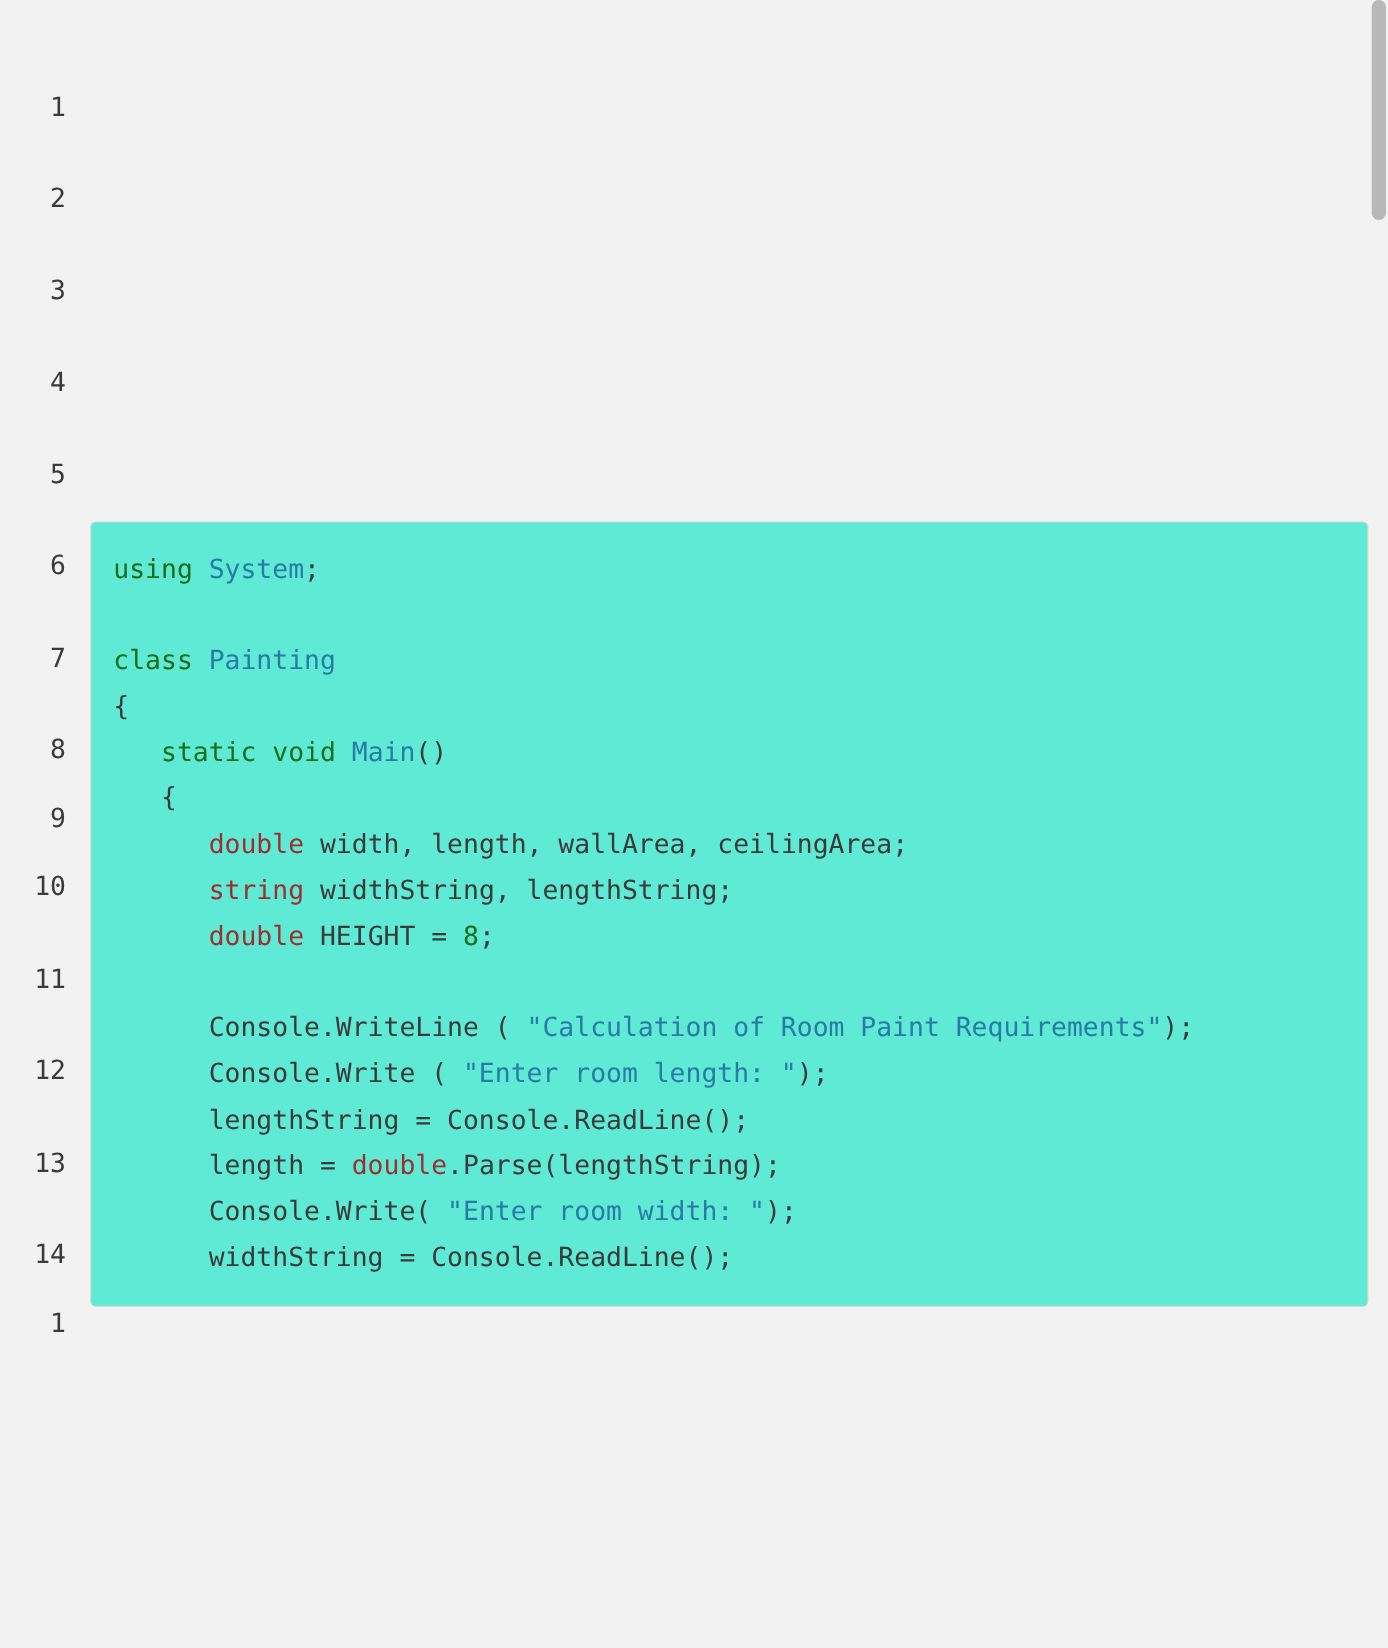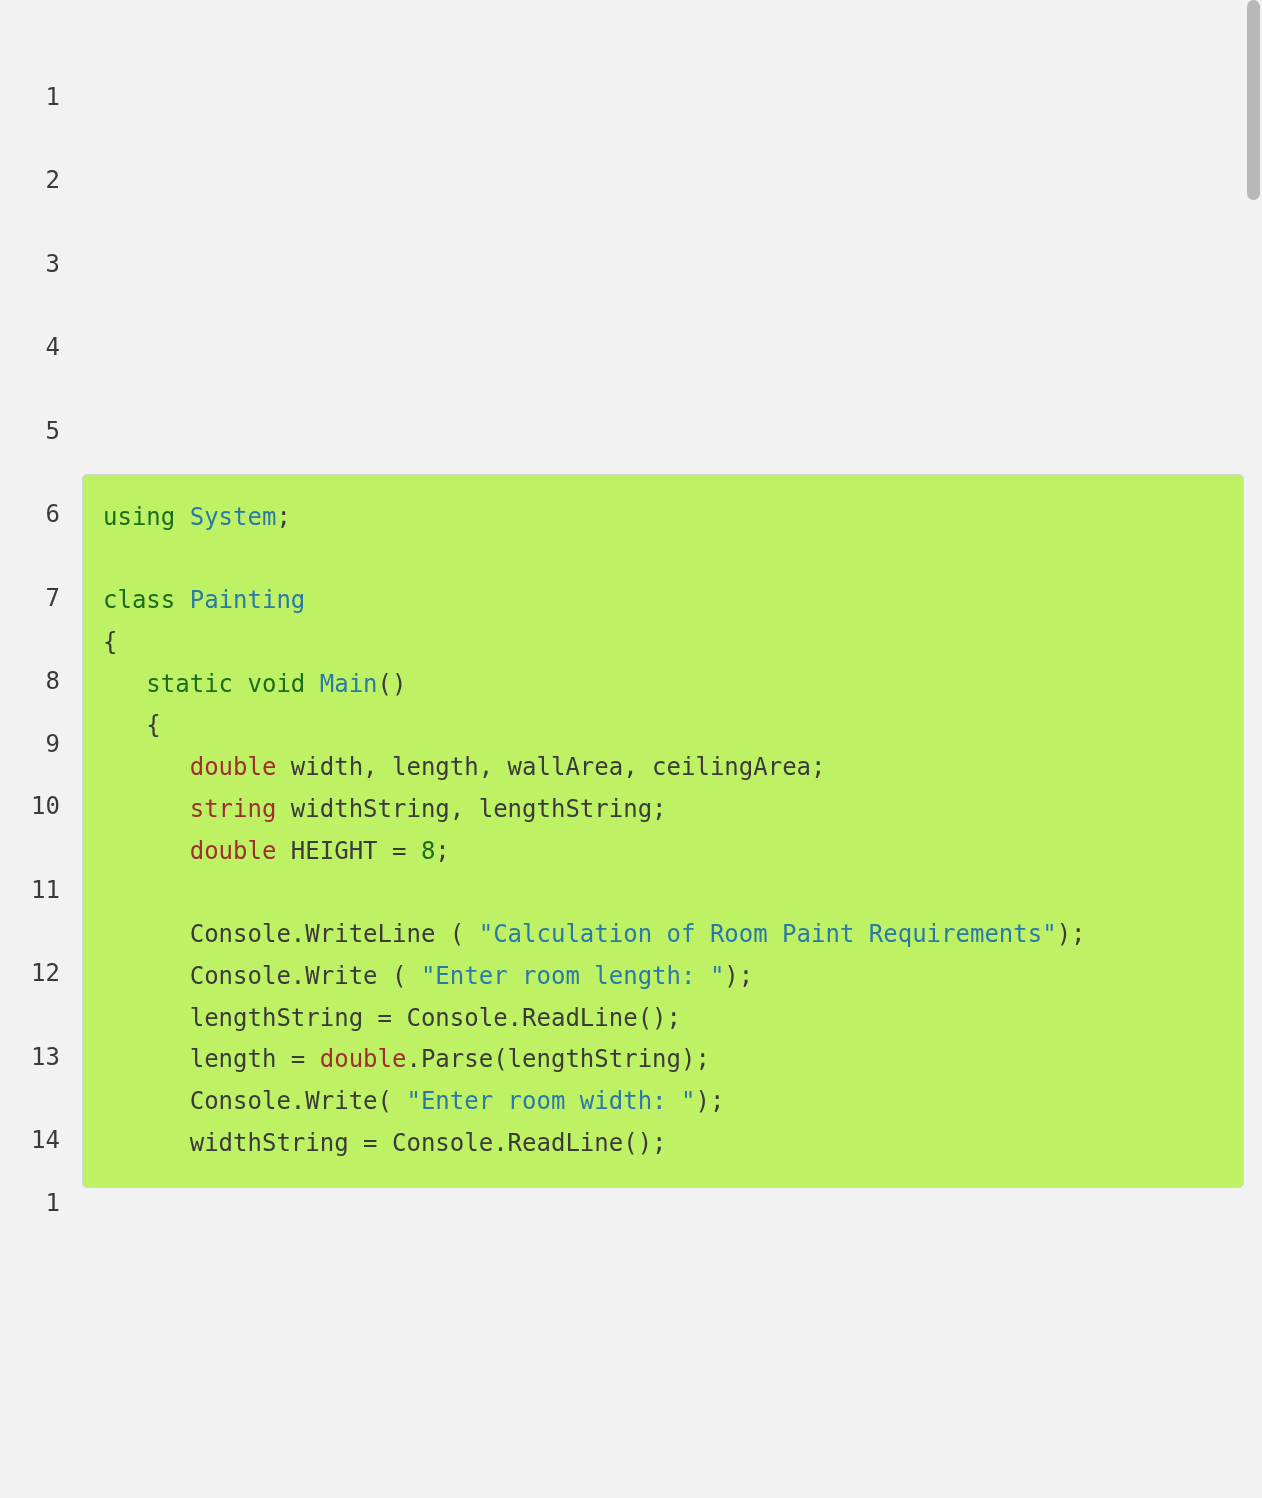--- a/index.html
+++ b/index.html
@@ -42,21 +42,21 @@
     justify-content: center;
   }
   .content {
     flex: 1;
     padding-top: 56px;
   }
   .empty-line {
     height: 83.5px;
   }
   .code-block {
-    background: #bef264;
+    background: #5eead4;
     border: 1px solid #cddacd;
     border-radius: 5px;
     margin-top: 0;
     padding: 22px 20px;
     font-size: 24px;
     line-height: 1.74;
     white-space: pre-wrap;
     word-wrap: break-word;
     overflow-wrap: anywhere;
     font-family: 'Consolas', 'Menlo', 'Monaco', monospace;

